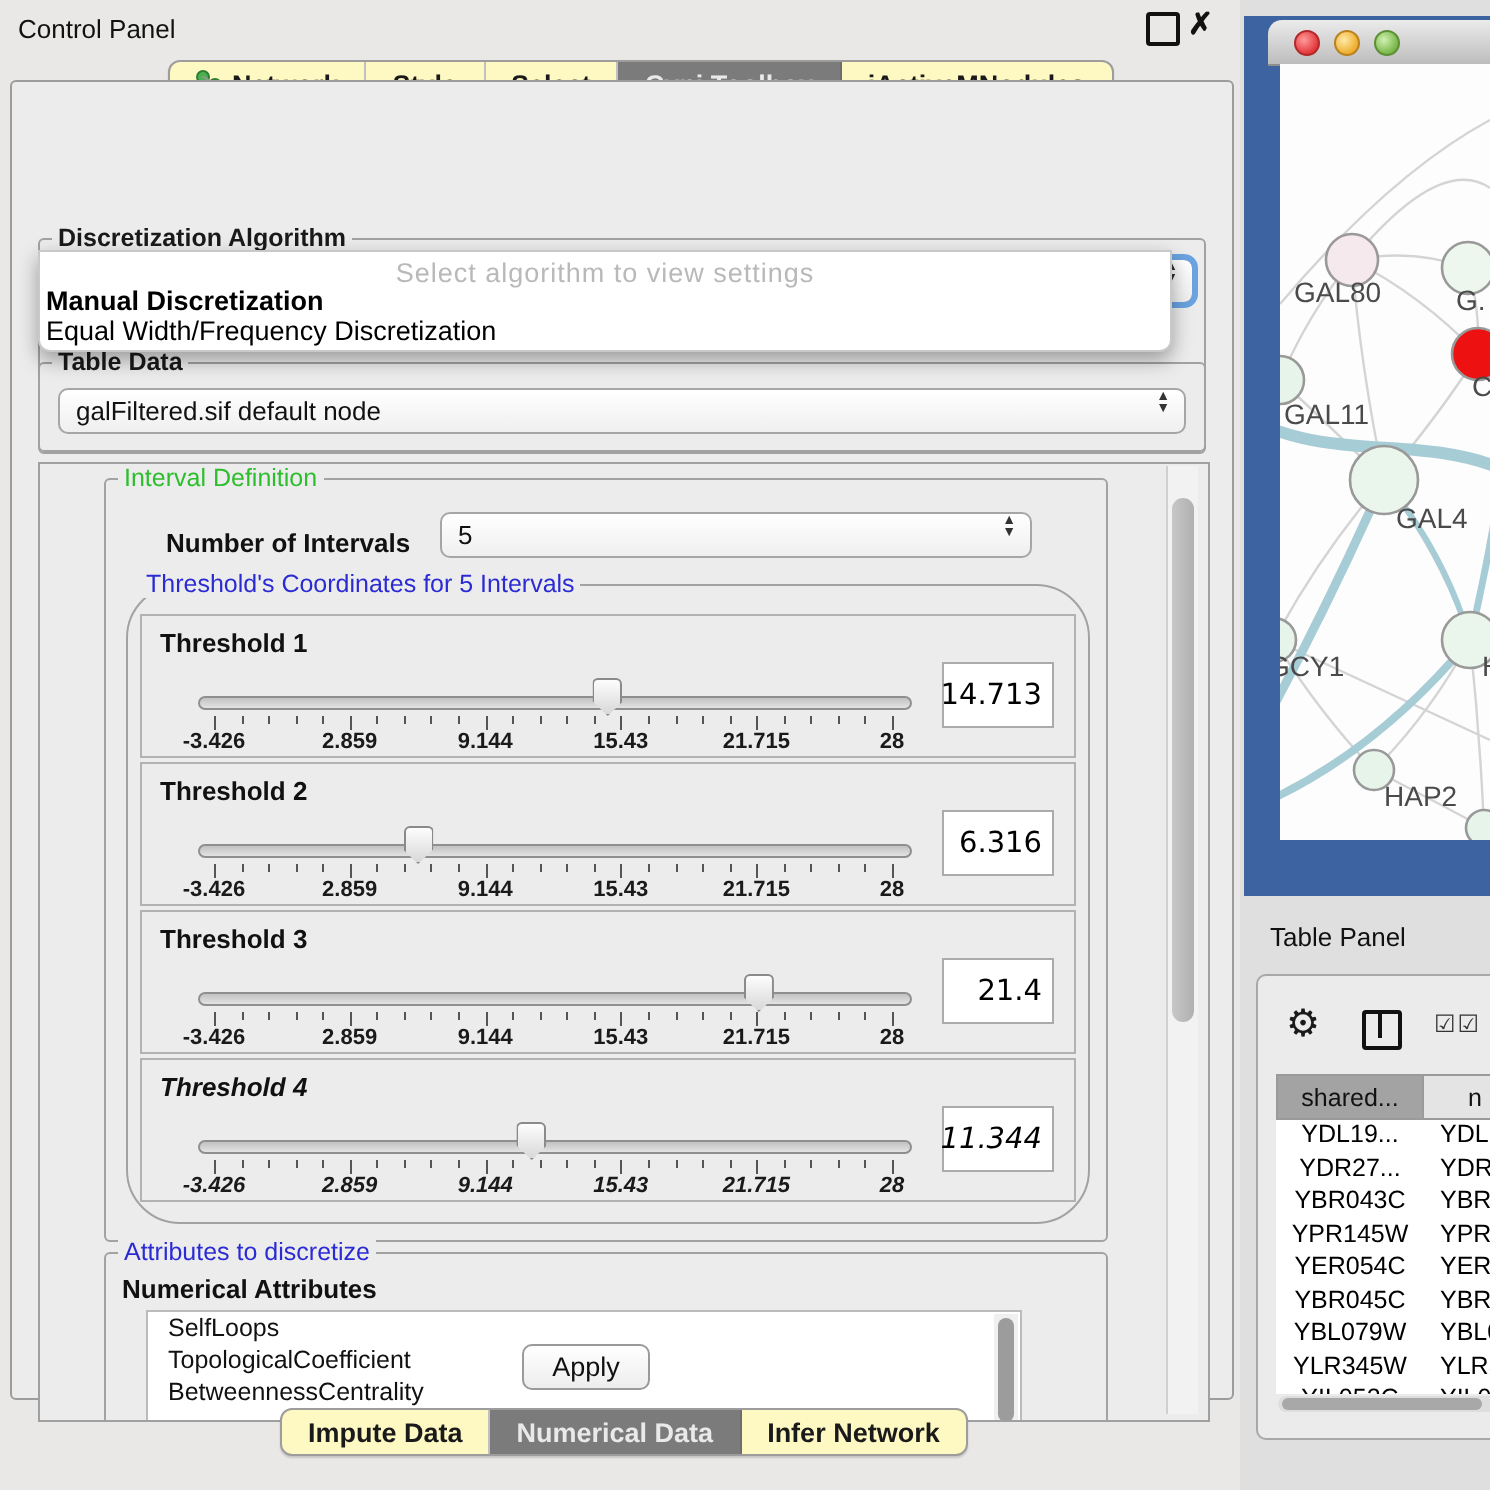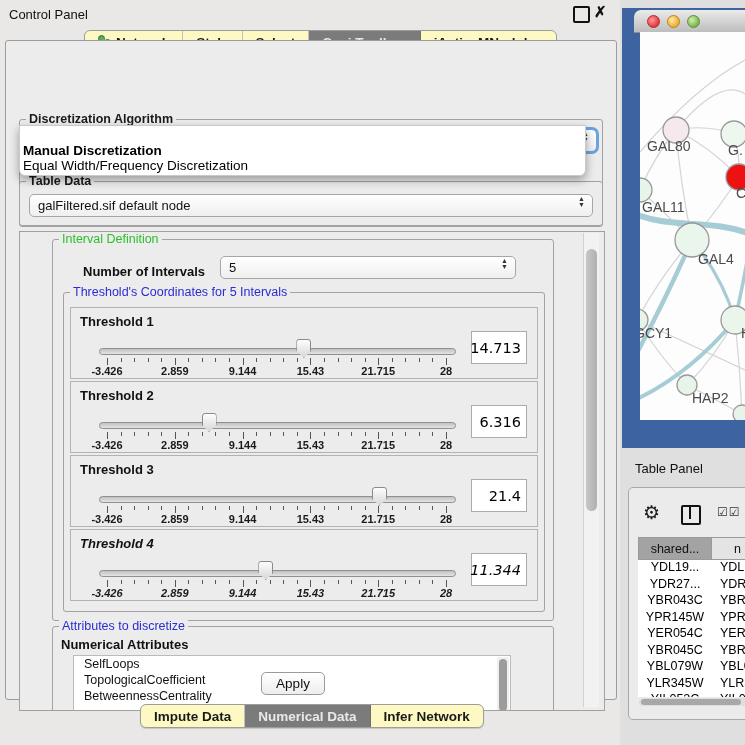--- a/index.html
+++ b/index.html
@@ -45,21 +45,21 @@
   #popup-item-1{top:32px;}
   #tabledata-group{left:13px;top:140px;width:582px;height:43px;}
   #tabledata-combo{left:9px;top:12px;width:564px;}
   
   #scrollpane{left:13px;top:190px;width:584px;height:478px;border:1px solid #a0a0a0;background:#ececec;overflow:hidden;}
   #vscroll-track{left:563px;top:1px;width:15px;height:474px;background:#f2f2f2;border-left:1px solid #d0d0d0;}
   #vscroll-thumb{left:2px;top:16px;width:11px;height:262px;background:linear-gradient(90deg,#c7c7c7,#b0b0b0);border-radius:6px;}
   #interval-group{left:32px;top:7px;width:500px;height:380px;}
   #num-label{left:30px;top:24px;font-size:13px;font-weight:bold;color:#111;}
   #num-combo{left:167px;top:16px;width:296px;}
-  #thresholds-group{left:10px;top:52px;width:480px;height:318px;}
+  #thresholds-group{left:10px;top:52px;width:480px;height:318px;border-radius:27px;}
   .th-row{position:absolute;left:6px;width:466px;height:70px;border:1px solid #b2b2b2;background:#ececec;}
   .th-label{position:absolute;left:9px;top:6px;font-size:13px;font-weight:bold;color:#111;}
   .th-track{position:absolute;left:28px;top:40px;width:355px;height:5px;border:1px solid #8f8f8f;
       border-radius:4px;background:linear-gradient(#c2c2c2,#e3e3e3);}
   .th-thumb{position:absolute;top:31px;width:15px;height:19px;
       background:linear-gradient(#fdfdfd,#d8d8d8);border:1px solid #8a8a8a;box-sizing:border-box;
       border-radius:3px 3px 0 0;
       clip-path:polygon(0 0,100% 0,100% 62%,50% 100%,0 62%);}
   .th-tick{position:absolute;top:50px;width:1px;background:#555;}
   .th-tick.minor{height:4px;}
@@ -165,20 +165,21 @@
       <div class="combo" id="tabledata-combo">
         <span>galFiltered.sif default node</span>
         <span class="stepper">
             <span>▲</span>
             <span>▼</span>
           </span>
       </div>
     </div>
 
     <div class="abs" id="algo-popup">
+      <div class="abs" id="algo-placeholder">Select algorithm to view settings</div>
       <div class="popup-item" id="popup-item-0">Manual Discretization</div>
       <div class="popup-item" id="popup-item-1">Equal Width/Frequency Discretization</div>
     </div>
 
     <div class="abs" id="scrollpane">
       <div class="group" id="interval-group">
         <span class="group-title gt-green">Interval Definition</span>
         <div class="abs" id="num-label">Number of Intervals</div>
         <div class="combo" id="num-combo">
           <span>5</span>

